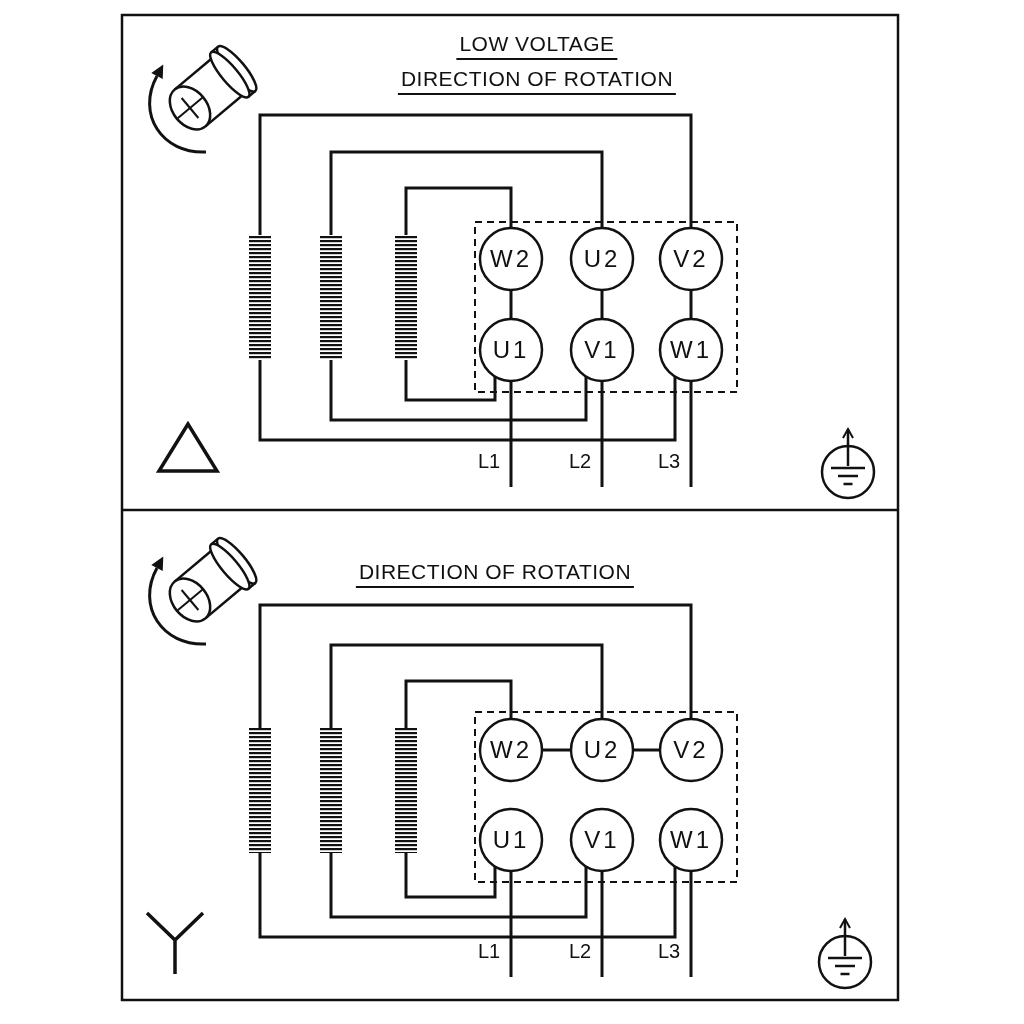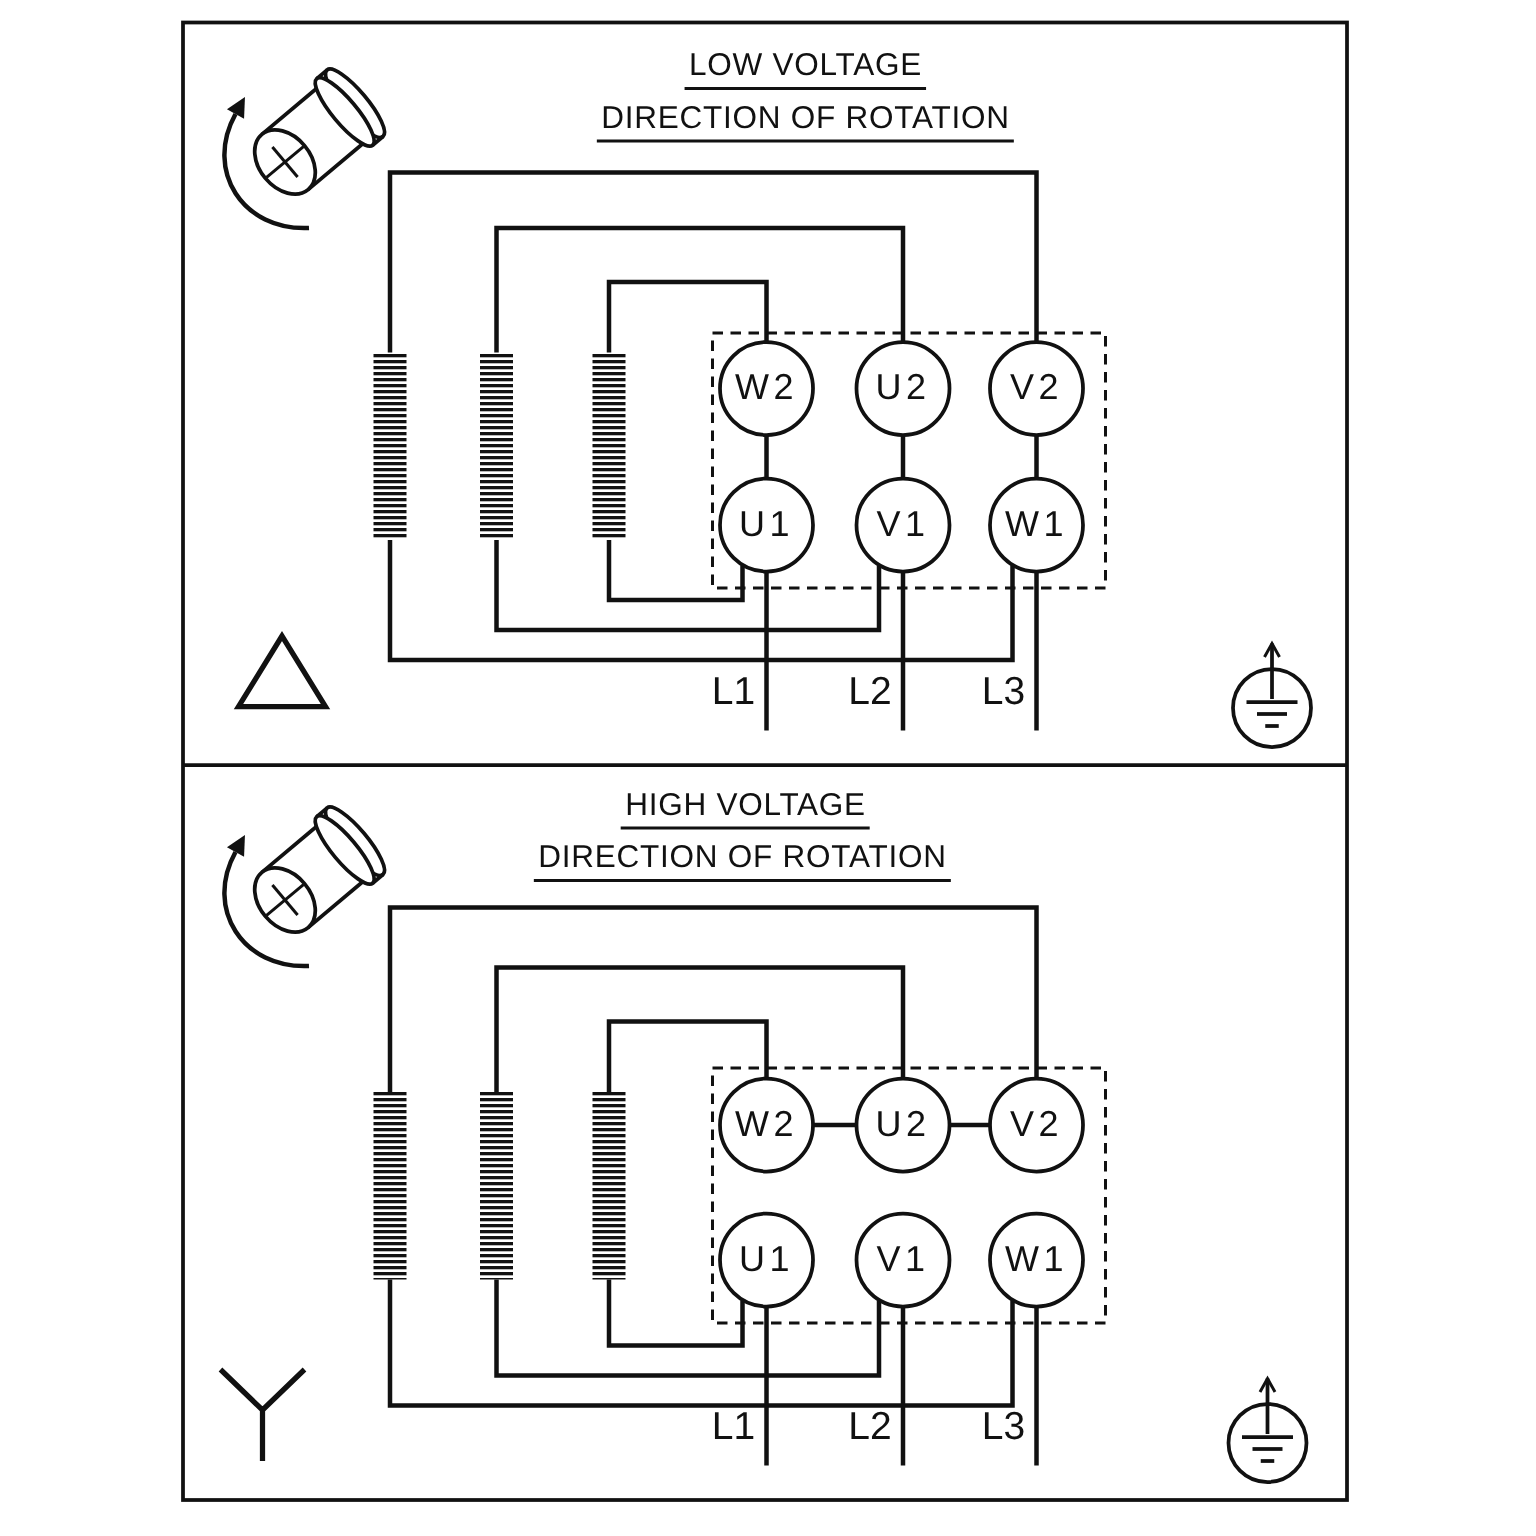--- a/index.html
+++ b/index.html
@@ -3,21 +3,21 @@
 <meta charset="utf-8">
 <style>
   html,body{margin:0;padding:0;background:#fff;}
   .stage{position:relative;width:1024px;height:1024px;background:#ffffff;overflow:hidden;
          font-family:"Liberation Sans",sans-serif;}
   .stage svg{position:absolute;left:0;top:0;}
   .lbl{position:absolute;transform:translate(-50%,-50%);color:#111;white-space:nowrap;z-index:5;}
   .title{font-size:21px;letter-spacing:0.5px;}
   .title span{display:inline-block;border-bottom:2px solid #111;padding:0 3px 2px 3px;}
   .term{font-size:24px;letter-spacing:3px;}
-  .lline{font-size:26px;}
+  .lline{font-size:20px;}
   .wire{stroke:#111;stroke-width:3;fill:none;}
   .s3{stroke:#111;stroke-width:3;fill:none;}
   .s25{stroke:#111;stroke-width:2.5;fill:none;}
   .s25w{stroke:#111;stroke-width:2.5;fill:#fff;}
   .s2{stroke:#111;stroke-width:2;fill:none;}
   .s35{stroke:#111;stroke-width:3.5;fill:none;}
   .termc{fill:#fff;stroke:#111;stroke-width:2.5;}
   .dash{stroke:#111;stroke-width:2;fill:none;stroke-dasharray:7 5;}
 </style>
 </head>
@@ -138,21 +138,20 @@
 <div class="lbl term" style="left:602px;top:259px">U2</div>
 <div class="lbl term" style="left:691px;top:259px">V2</div>
 <div class="lbl term" style="left:511px;top:350px">U1</div>
 <div class="lbl term" style="left:602px;top:350px">V1</div>
 <div class="lbl term" style="left:691px;top:350px">W1</div>
 
 <div class="lbl lline" style="left:489px;top:461px">L1</div>
 <div class="lbl lline" style="left:580px;top:461px">L2</div>
 <div class="lbl lline" style="left:669px;top:461px">L3</div>
 
-<div class="lbl title" style="left:497px;top:539px"><span>HIGH VOLTAGE</span></div>
 <div class="lbl title" style="left:495px;top:574px"><span>DIRECTION OF ROTATION</span></div>
 
 <div class="lbl term" style="left:511px;top:750px">W2</div>
 <div class="lbl term" style="left:602px;top:750px">U2</div>
 <div class="lbl term" style="left:691px;top:750px">V2</div>
 <div class="lbl term" style="left:511px;top:840px">U1</div>
 <div class="lbl term" style="left:602px;top:840px">V1</div>
 <div class="lbl term" style="left:691px;top:840px">W1</div>
 
 <div class="lbl lline" style="left:489px;top:951px">L1</div>

